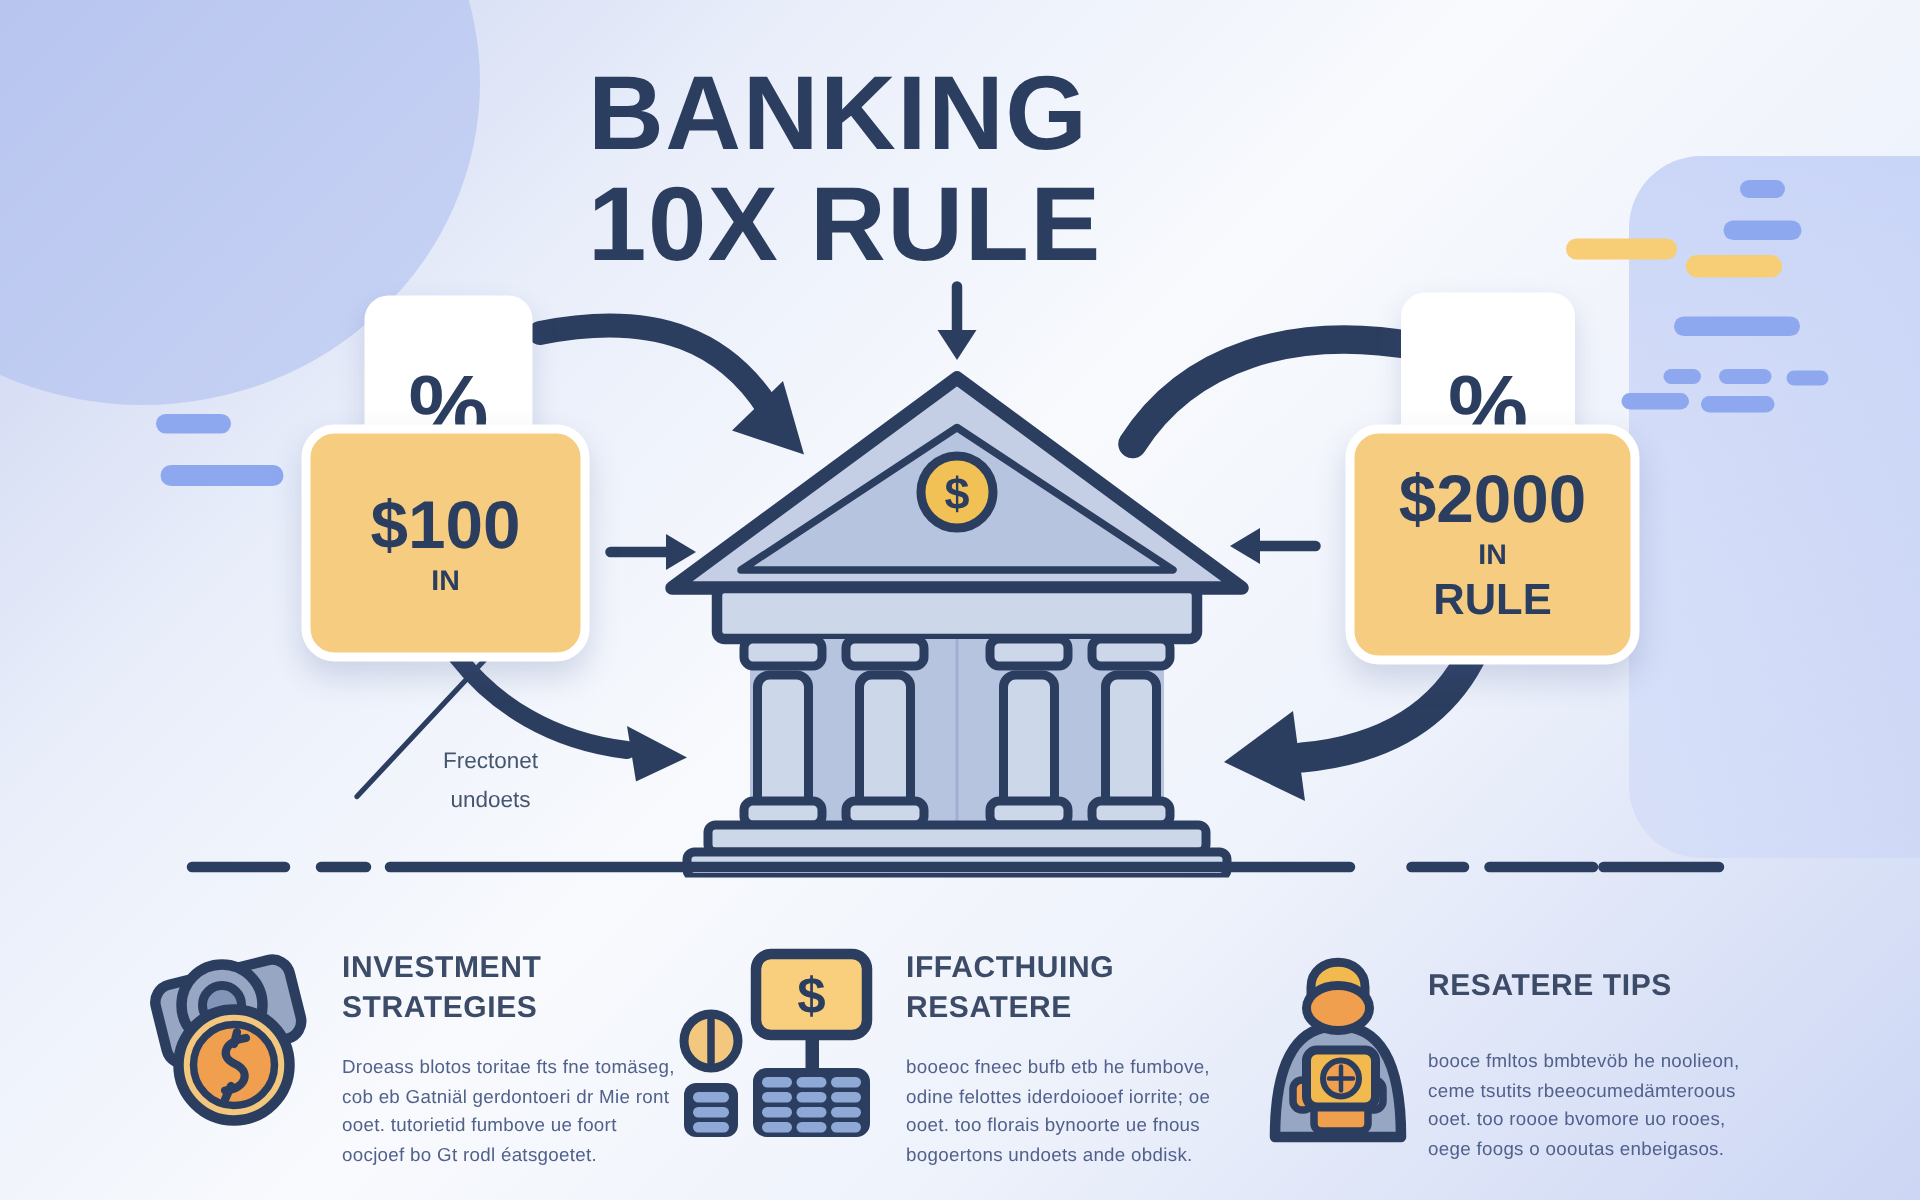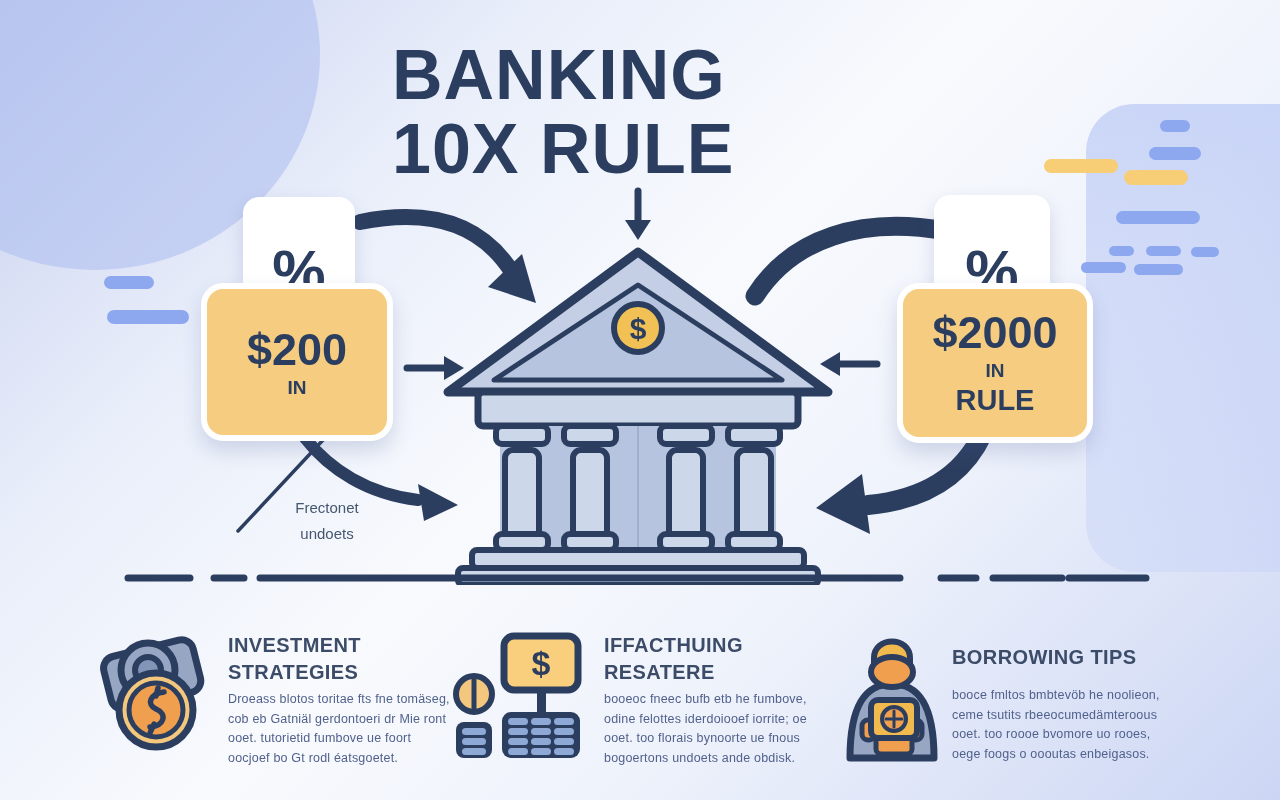--- a/index.html
+++ b/index.html
@@ -64,21 +64,21 @@
     left:252px;top:495px;width:150px;text-align:center;
     color:#45566f;font-size:15px;line-height:26px;white-space:pre-line;
   }
 
   .section-heading{
     color:var(--heading-color);font-size:20px;font-weight:700;
     line-height:27px;letter-spacing:.4px;white-space:pre-line;
   }
   .section-body{
     color:var(--body-color);font-size:12.5px;line-height:19.5px;
-    white-space:pre-line;letter-spacing:.2px;
+    white-space:pre-line;letter-spacing:.2px;margin-top:12px;
   }
   svg{display:block}
   svg text{font-family:"Liberation Sans", sans-serif;font-weight:800;fill:var(--navy)}
 </style>
 </head>
 <body>
 
 <div class="abs blob-tl"></div>
 <div class="abs panel-right"></div>
 
@@ -152,21 +152,21 @@
     <polygon points="820,364 840,352 840,376"></polygon>
     <polygon points="458,505 418,484 424,521"></polygon>
     <polygon points="816,508 862,474 870,534"></polygon>
   </g>
 </svg>
 
 <div class="abs pct-card" style="left:243px;top:197px;width:112px;height:148px">
   <span>%</span>
 </div>
 <div class="abs amount-card" style="left:201px;top:283px;width:192px;height:158px">
-  <div class="amount">$200</div>
+  <div class="amount">$100</div>
   <div class="prep">IN</div>
 </div>
 
 <div class="abs pct-card" style="left:934px;top:195px;width:116px;height:152px">
   <span>%</span>
 </div>
 <div class="abs amount-card" style="left:897px;top:283px;width:196px;height:160px">
   <div class="amount">$2000</div>
   <div class="prep">IN</div>
   <div class="what">RULE</div>
@@ -231,17 +231,17 @@
   <path d="M8,132 C8,78 24,58 50,58 C76,58 92,78 92,132 Z" style="fill:var(--icon-gray);stroke:var(--navy)" stroke-width="7" stroke-linejoin="round"></path>
   <path d="M32,32 C32,10 68,10 68,32 L68,38 L32,38 Z" style="fill:var(--cap-yellow);stroke:var(--navy)" stroke-width="6" stroke-linejoin="round"></path>
   <ellipse cx="50" cy="46" rx="21" ry="15" style="fill:var(--coin-orange);stroke:var(--navy)" stroke-width="6"></ellipse>
   <rect x="20" y="94" width="13" height="20" rx="6" style="fill:var(--coin-orange);stroke:var(--navy)" stroke-width="5"></rect>
   <rect x="67" y="94" width="13" height="20" rx="6" style="fill:var(--coin-orange);stroke:var(--navy)" stroke-width="5"></rect>
   <rect x="34" y="110" width="36" height="18" rx="5" style="fill:var(--coin-orange);stroke:var(--navy)" stroke-width="5"></rect>
   <rect x="29" y="74" width="46" height="38" rx="7" style="fill:var(--cap-yellow);stroke:var(--navy)" stroke-width="6"></rect>
   <circle cx="52" cy="93" r="12" style="fill:var(--coin-orange);stroke:var(--navy)" stroke-width="4"></circle>
   <path d="M52,85 V101 M44,93 H60" style="stroke:var(--navy)" stroke-width="3" stroke-linecap="round"></path>
 </svg>
-<div class="abs section-heading" style="left:952px;top:644px">BORROWING TIPS</div>
+<div class="abs section-heading" style="left:952px;top:644px">RESATERE TIPS</div>
 <div class="abs section-body" style="left:952px;top:686px;width:320px">booce fmltos bmbtevöb he noolieon,
 ceme tsutits rbeeocumedämteroous
 ooet. too roooe bvomore uo rooes,
 oege foogs o oooutas enbeigasos.</div>
 
 </body></html>

